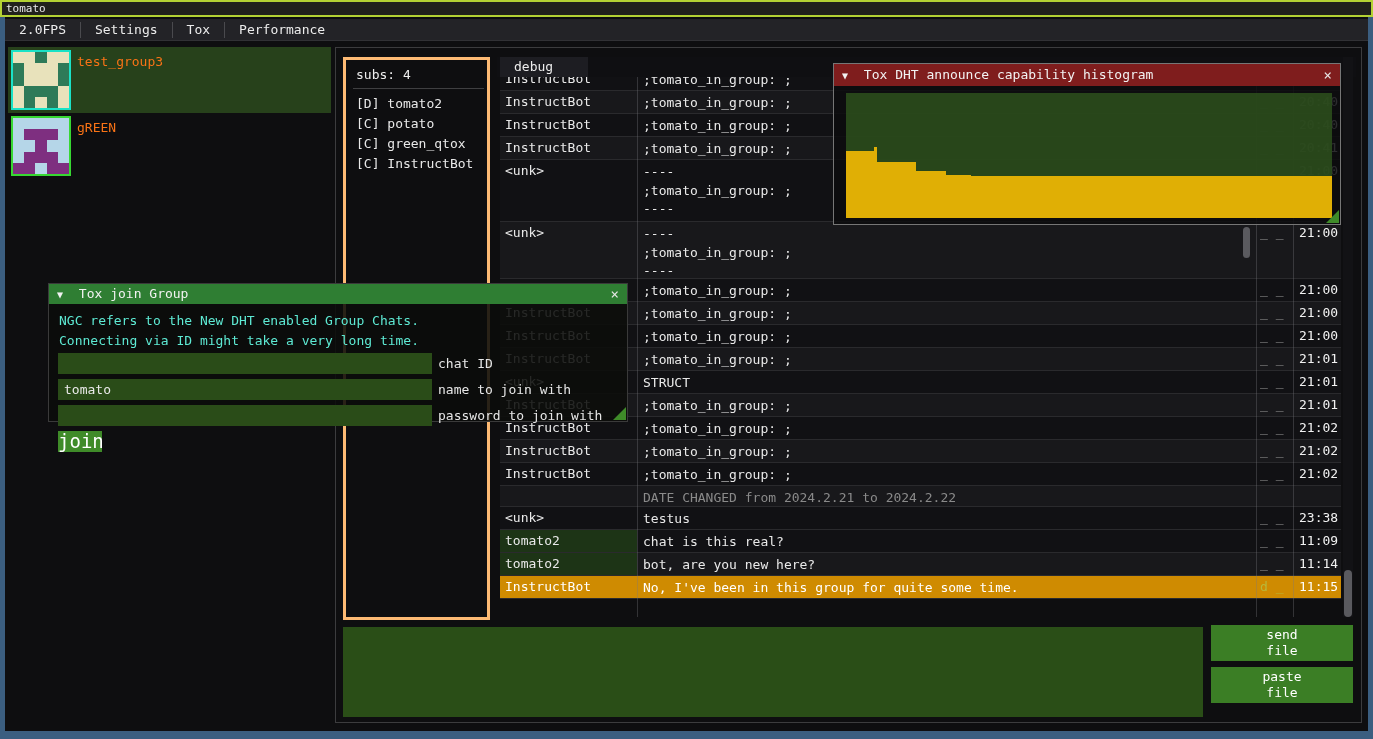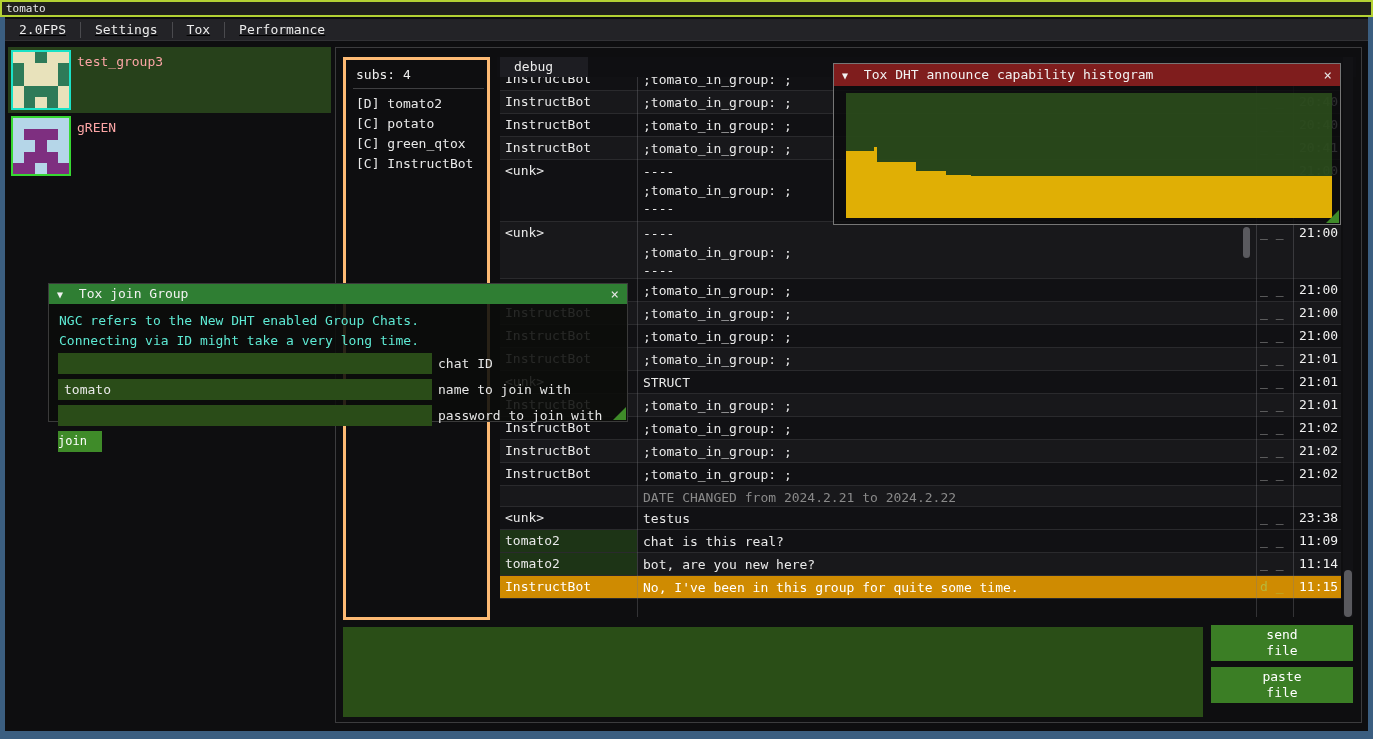--- a/index.html
+++ b/index.html
@@ -7,29 +7,29 @@
     font-family:"DejaVu Sans Mono","Liberation Mono",monospace; }
   .abs { position:absolute; }
   
   #titlebar { left:0; top:0; width:1373px; height:17px; background:#21211c;
     border:2px solid #b4d233; color:#e8e8e8; font-size:11px; line-height:13px; padding-left:4px; z-index:10; }
   #frame-left  { left:0; top:17px; width:5px;  height:722px; background:#3b5e80; z-index:9; }
   #frame-right { left:1368px; top:17px; width:5px; height:722px; background:#3b5e80; z-index:9; }
   #frame-bottom{ left:0; top:731px; width:1373px; height:8px; background:#3b5e80; z-index:9; }
   
   #menubar { left:5px; top:19px; width:1363px; height:22px; background:#232327;
-    border-bottom:1px solid #313135; display:flex; align-items:center; z-index:5;text-decoration:underline; }
+    border-bottom:1px solid #313135; display:flex; align-items:center; z-index:5; }
   .menu-item { color:#ececec; font-size:13px; padding:0 14px; height:22px; line-height:22px; }
   .menu-sep { width:1px; height:16px; background:#4a4a4e; }
   
   .group-row { left:8px; width:323px; height:66px; }
   .group-row.sel { background:#27411b; }
   .avatar { position:absolute; left:3px; top:3px; width:60px; height:60px; display:grid;
     grid-template-columns:repeat(5,1fr); grid-template-rows:repeat(5,1fr); }
-  .group-label { position:absolute; left:69px; top:7px; color:#fca5a5; font-size:13px; }
+  .group-label { position:absolute; left:69px; top:7px; color:#f97316; font-size:13px; }
   
   #main-box { left:335px; top:47px; width:1027px; height:676px; border:1px solid #3c3c3e; z-index:1; }
   #subs-panel { left:343px; top:57px; width:147px; height:563px; border:3px solid #fdba74; z-index:1; }
   #subs-title { position:absolute; left:10px; top:7px; color:#ededed; font-size:13px; }
   #subs-sep { position:absolute; left:7px; top:28px; width:131px; height:1px; background:#3f3f41; }
   .sub-item { position:absolute; left:10px; color:#e8e8e8; font-size:13px; height:20px; line-height:20px; }
   
   #tabbar { left:497px; top:57px; width:859px; height:20px; background:#0f0f12; z-index:2; }
   #tab-debug { position:absolute; left:3px; top:0; width:88px; height:20px; background:#1d1d22;
     color:#ececec; font-size:13px; line-height:20px; padding-left:14px; }
@@ -66,21 +66,21 @@
   #hist-win { left:833px; top:63px; width:508px; height:162px; background:rgba(12,12,14,.86); }
   #hist-win .fwin-title { background:#7f1d1d; }
   #hist-plot { position:absolute; left:12px; top:29px; width:486px; height:125px; background:rgba(44,78,29,.88); }
   #join-win { left:48px; top:283px; width:580px; height:139px; background:rgba(11,13,10,.88); border:1px solid #3a3a3a; }
   #join-title { background:#2f7e33; height:20px !important; line-height:20px !important; }
   .join-desc { position:absolute; left:10px; color:#5eead4; font-size:13px; }
   .join-input { position:absolute; left:9px; width:374px; height:21px; background:#2a4c18;
     border:none; color:#e9e9e9; font-size:13px; font-family:inherit; padding:0 6px; outline:none; }
   .join-label { position:absolute; left:389px; color:#e6e6e6; font-size:13px; height:21px; line-height:21px; }
   #join-btn { position:absolute; left:9px; top:147px; width:44px; height:21px; background:#3f8b29;
-    color:#fff; font-size:12px; line-height:21px; text-align:left; }
+    color:#fff; font-size:19px; line-height:21px; text-align:right; }
   .grip { position:absolute; right:1px; bottom:1px; width:0; height:0;
     border-left:13px solid transparent; border-bottom:13px solid #3f8b29; }
 </style>
 </head>
 <body>
 
 <div class="abs" id="titlebar">
   <span>tomato</span>
 </div>
 <div class="abs" id="frame-left"></div>

